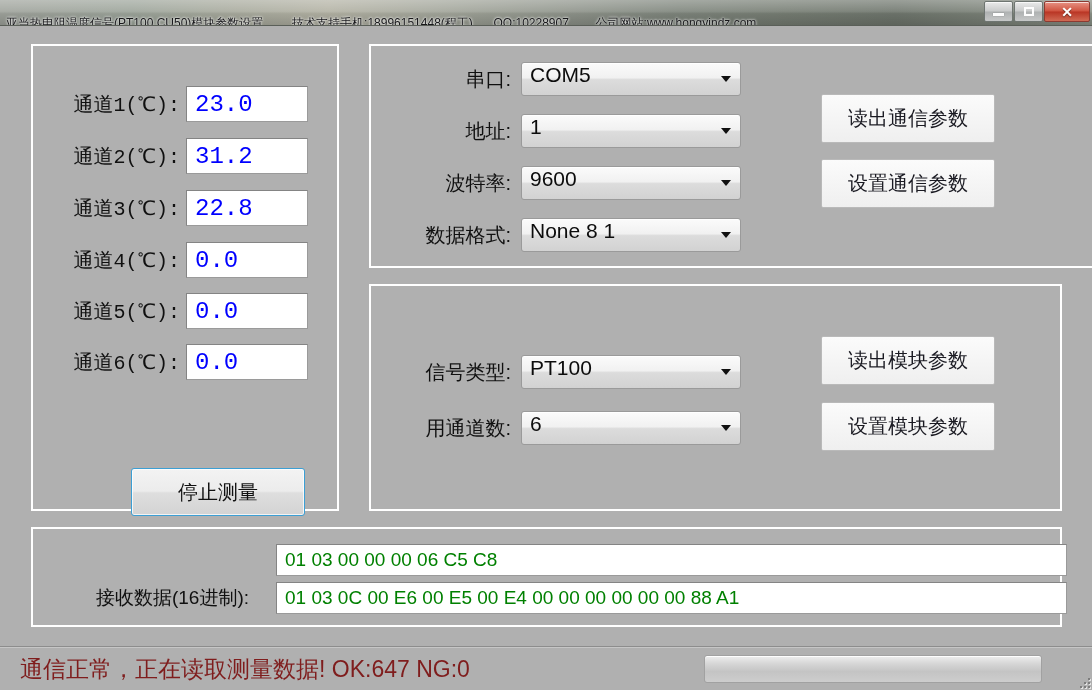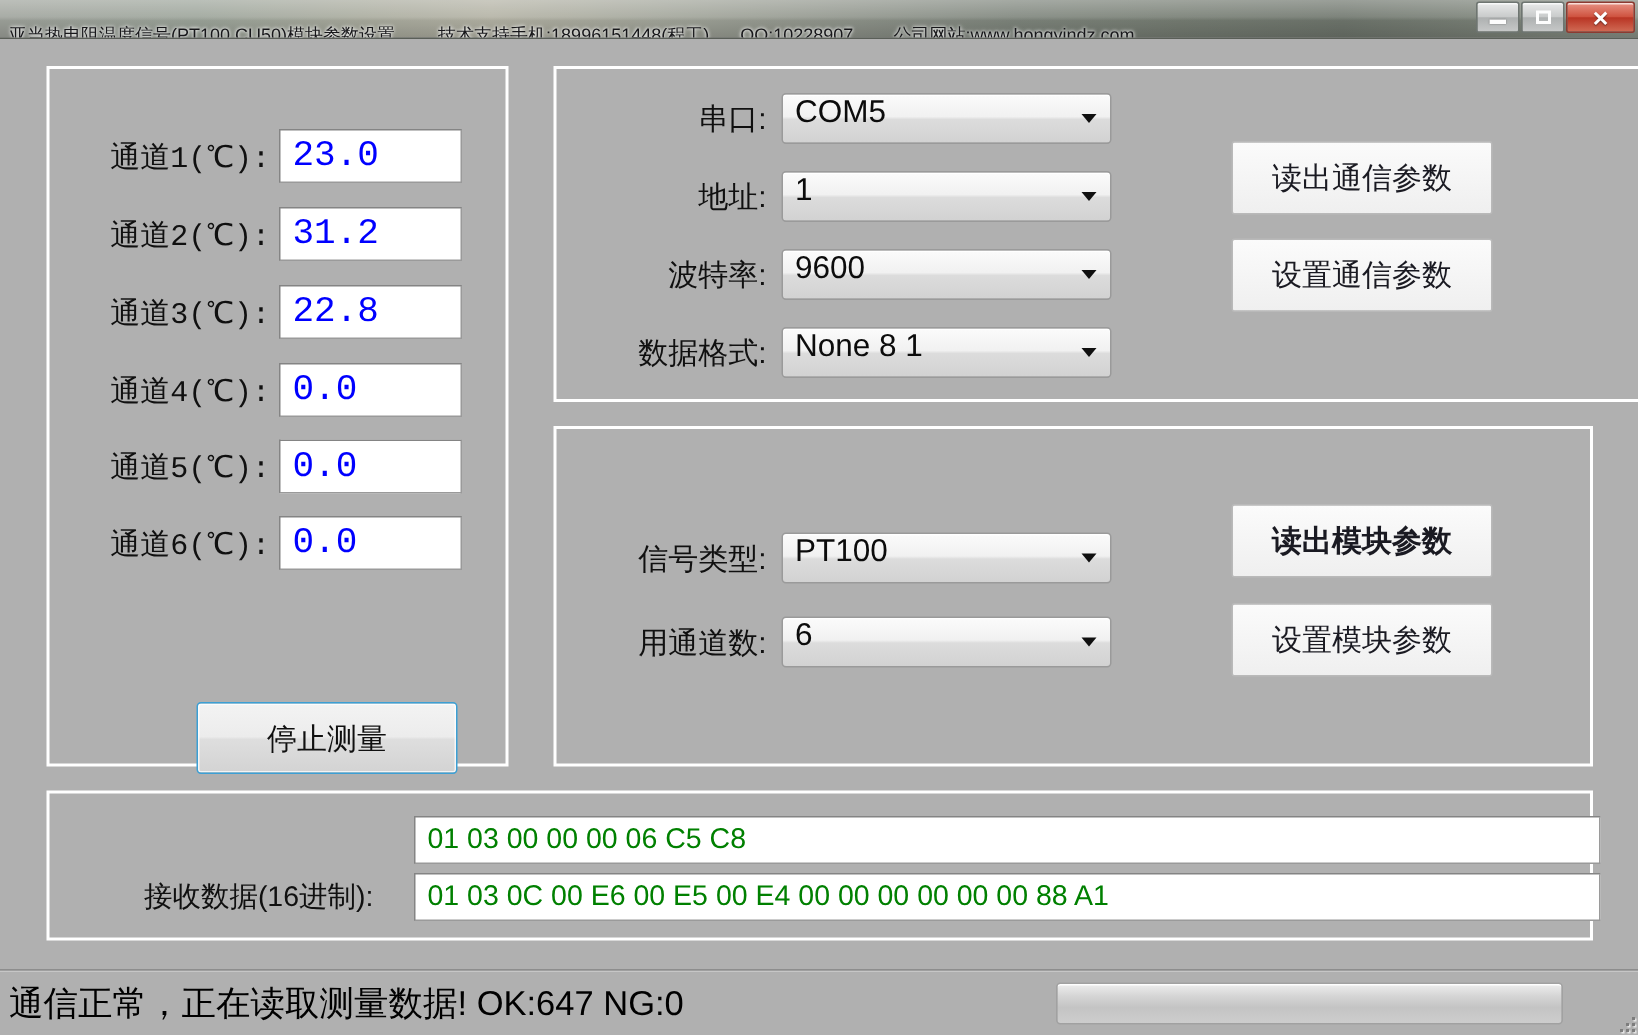--- a/index.html
+++ b/index.html
@@ -181,23 +181,23 @@
 
   
   #statusbar {
     position: absolute; left: 0; bottom: 0;
     width: 1092px; height: 44px;
     background: #b0b0b0;
     border-top: 1px solid #8d8d8d;
     box-shadow: inset 0 1px 0 #c6c6c6;
   }
   #status-text {
-    position: absolute; left: 6px; top: 50%;
+    position: absolute; left: 20px; top: 50%;
     transform: translateY(-50%);
-    font-size: 23px; color: #000000;
+    font-size: 23px; color: #7f1d1d;
     white-space: nowrap;
   }
   #progressbar {
     position: absolute; left: 704px; top: 8px;
     width: 338px; height: 28px;
     border: 1px solid #a1a1a1;
     border-radius: 3px;
     background: linear-gradient(180deg, #eeeeee 0%, #d6d6d6 30%, #c4c4c4 60%, #cdcdcd 100%);
     box-shadow: inset 0 1px 0 rgba(255,255,255,0.9);
     overflow: hidden;
@@ -324,21 +324,21 @@
     </div>
 
     <div class="form-row" style="left:150px; top:125px;">
       <div class="form-label">用通道数:</div>
       <div class="combo">
         <span>6</span>
         <span class="combo-arrow"></span>
       </div>
     </div>
 
-    <div class="action-btn" style="left:450px; top:50px;font-weight:bold;">读出模块参数</div>
+    <div class="action-btn" style="left:450px; top:50px;">读出模块参数</div>
     <div class="action-btn" style="left:450px; top:116px;">设置模块参数</div>
   </div>
 
   <div class="groupbox" id="gb-data">
     <div class="data-row" style="left:8px; top:15px; width:1015px;">
       <div class="data-field">01 03 00 00 00 06 C5 C8</div>
     </div>
     <div class="data-row" style="left:8px; top:53px; width:1015px;">
       <div class="data-label">接收数据(16进制):</div>
       <div class="data-field">01 03 0C 00 E6 00 E5 00 E4 00 00 00 00 00 00 88 A1</div>

